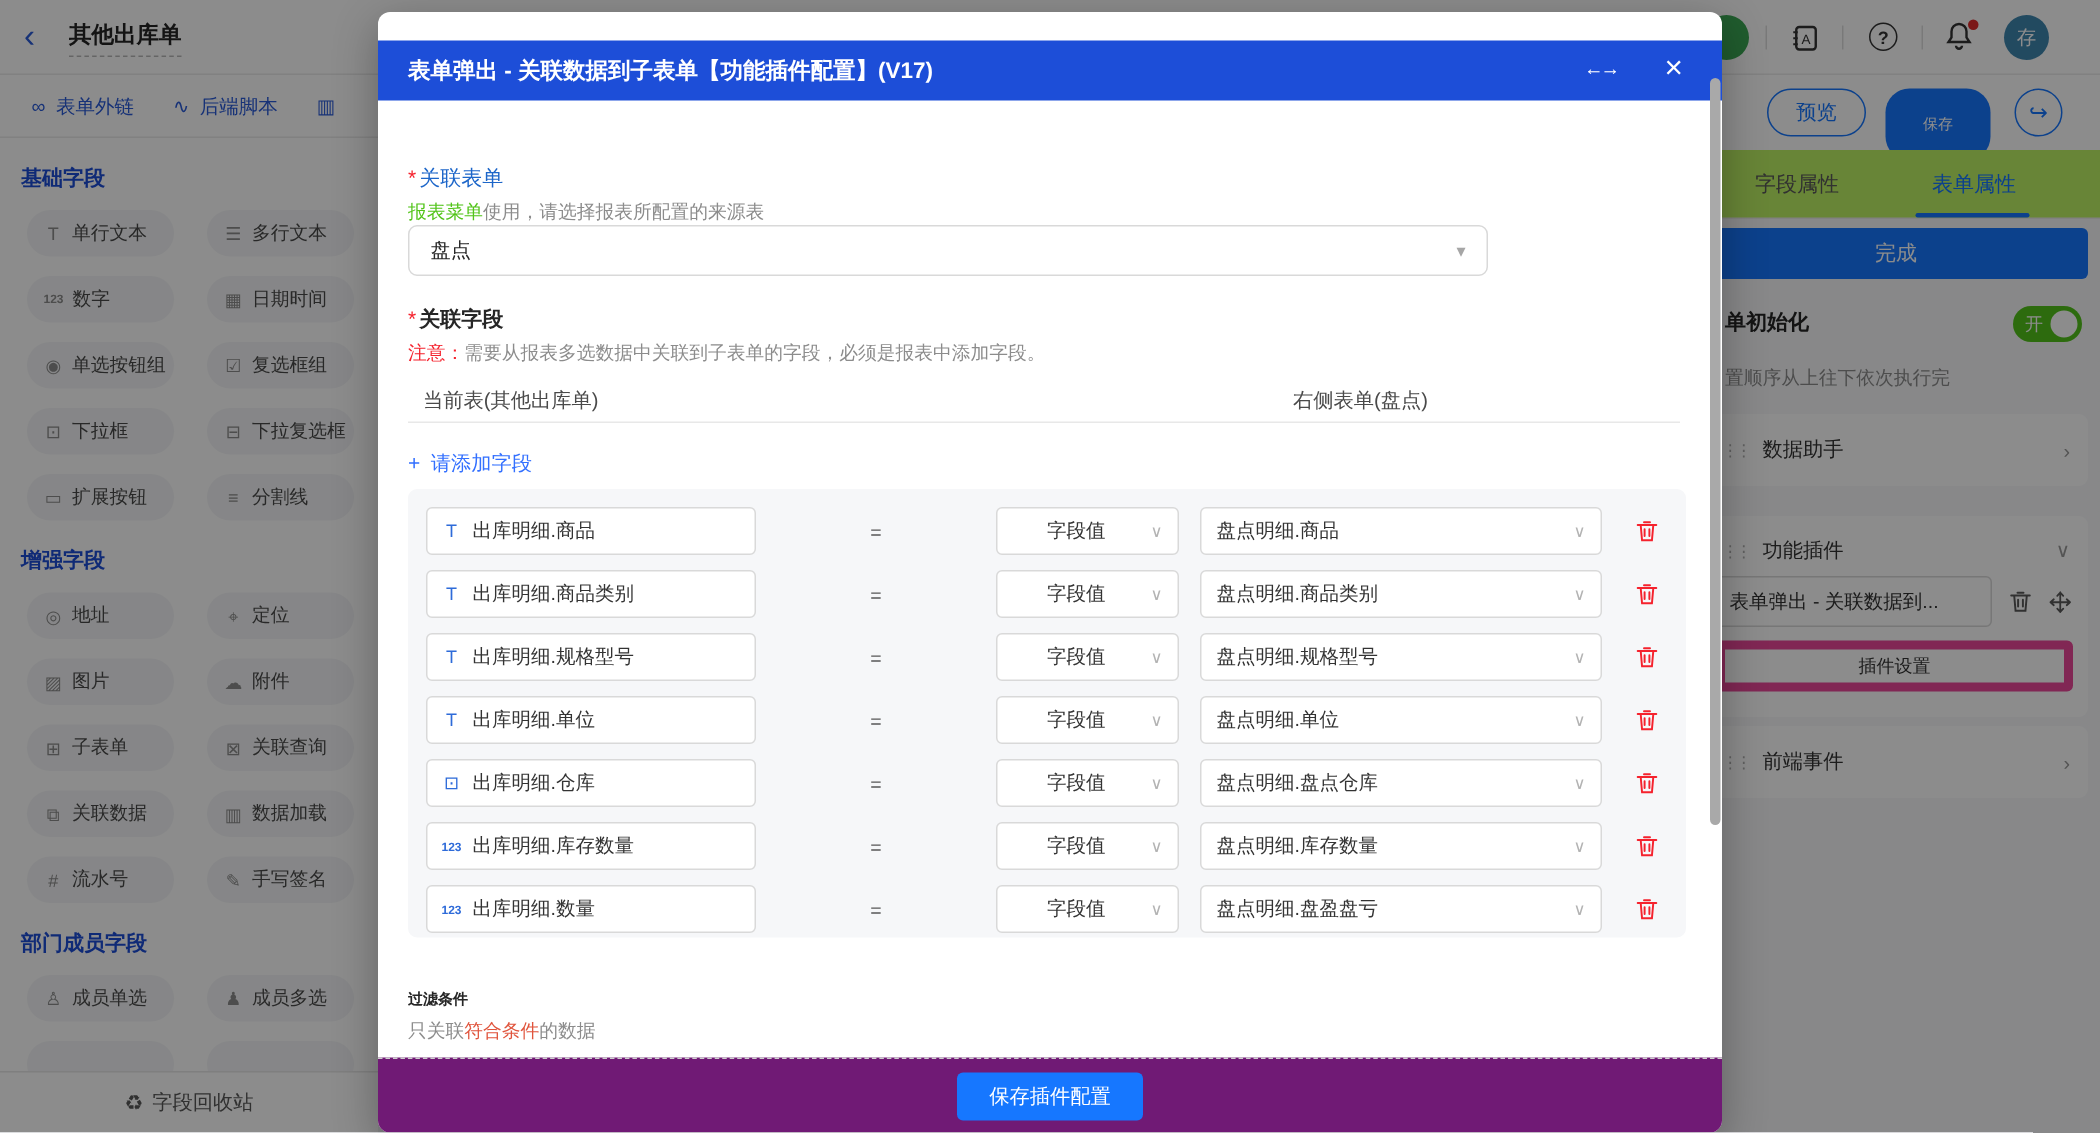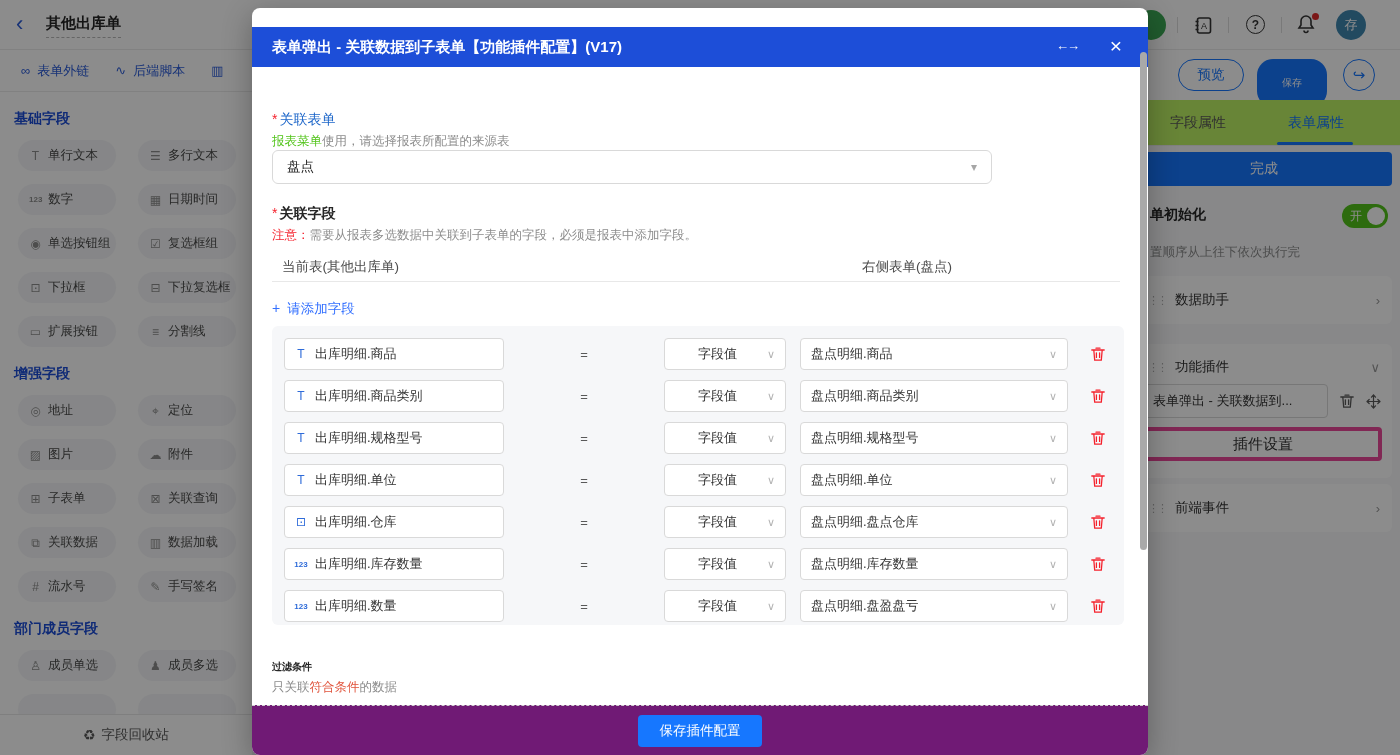--- a/index.html
+++ b/index.html
@@ -61,21 +61,21 @@
   .rp-desc{position:absolute;left:20px;top:54px;font-size:12.5px;color:#8C8C8C;white-space:nowrap;text-align:right;}
   .rp-card{position:absolute;left:6px;width:256px;background:#fff;border-radius:6px;}
   .rp-card-head{display:flex;align-items:center;height:48px;padding:0 12px;cursor:pointer;}
   .drag-dots{color:#B0B0B0;font-size:11px;letter-spacing:-2px;margin-right:9px;}
   .rp-card-label{font-size:13.5px;color:#333;}
   .rp-chev{margin-left:auto;color:#999;font-size:13px;}
   .plg-row{display:flex;align-items:center;padding:0 10px 0 8px;margin-top:0px;}
   .plg-input{width:184px;height:34px;border:1px solid #D9D9D9;border-radius:4px;padding:0 8px;font-size:13px;color:#333;
     display:flex;align-items:center;white-space:nowrap;overflow:hidden;background:#fff;}
   .plg-ic{margin-left:11px;color:#595959;cursor:pointer;display:flex;}
-  .plg-btn{margin:9px 10px 0 8px;height:34px;border:4px solid #ec4899;border-radius:4px;font-size:15px;color:#333;
+  .plg-btn{margin:9px 10px 0 8px;height:34px;border:6px solid #ec4899;border-radius:4px;font-size:12px;color:#333;
     display:flex;align-items:center;justify-content:center;cursor:pointer;background:#fff;}
 
   
   .overlay{position:absolute;inset:0;background:rgba(0,0,0,0.45);z-index:10;}
   .modal{position:absolute;left:252px;top:8px;width:896px;height:747px;background:#fff;border-radius:8px;z-index:20;
     box-shadow:0 8px 30px rgba(0,0,0,0.3);overflow:hidden;}
   .modal-header{position:absolute;left:0;top:0;width:100%;height:40px;background:#1d4ed8;display:flex;align-items:center;margin-top:19px;}
   .modal-title{margin-left:20px;color:#fff;font-size:15px;font-weight:600;}
   .m-expand{position:absolute;right:70px;top:11px;color:#fff;font-size:13px;letter-spacing:-2px;cursor:pointer;}
   .m-close{position:absolute;right:26px;top:7px;color:#fff;font-size:21px;cursor:pointer;line-height:24px;}

